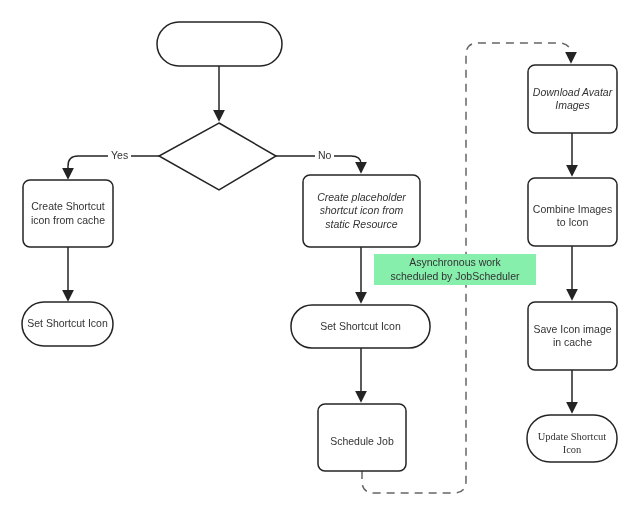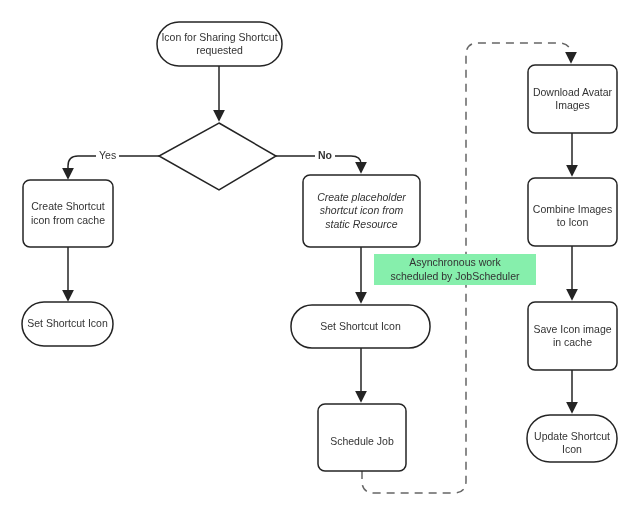--- a/index.html
+++ b/index.html
@@ -75,32 +75,31 @@
     <rect x="22" y="302" width="91" height="44" rx="22" ry="22" fill="#ffffff" stroke="#242424" stroke-width="1.5"></rect>
     <rect x="303" y="175" width="117" height="72" rx="7" ry="7" fill="#ffffff" stroke="#242424" stroke-width="1.5"></rect>
     <rect x="291" y="305" width="139" height="43" rx="21" ry="21" fill="#ffffff" stroke="#242424" stroke-width="1.5"></rect>
     <rect x="318" y="404" width="88" height="67" rx="7" ry="7" fill="#ffffff" stroke="#242424" stroke-width="1.5"></rect>
     <rect x="528" y="65" width="89" height="68" rx="7" ry="7" fill="#ffffff" stroke="#242424" stroke-width="1.5"></rect>
     <rect x="528" y="178" width="89" height="68" rx="7" ry="7" fill="#ffffff" stroke="#242424" stroke-width="1.5"></rect>
     <rect x="528" y="302" width="89" height="68" rx="7" ry="7" fill="#ffffff" stroke="#242424" stroke-width="1.5"></rect>
     <rect x="527" y="415" width="90" height="47" rx="23" ry="23" fill="#ffffff" stroke="#242424" stroke-width="1.5"></rect>
   </svg>
 
-  <div class="label" style="left:160px; top:22px; width:119px; height:44px;">Icon for Sharing Shortcut requested</div>
   <div class="label" style="left:25px; top:180px; width:86px; height:67px;border-radius:18px;">Create Shortcut icon from cache</div>
   <div class="label" style="left:22px; top:302px; width:91px; height:44px;">Set Shortcut Icon</div>
   <div class="label" style="left:308px; top:175px; width:107px; height:72px;font-style:italic;">Create placeholder shortcut icon from static Resource</div>
   <div class="label" style="left:291px; top:305px; width:139px; height:43px;">Set Shortcut Icon</div>
   <div class="label" style="left:318px; top:404px; width:88px; height:75px;">Schedule Job</div>
-  <div class="label" style="left:532px; top:65px; width:81px; height:68px;">Download Avatar Images</div>
+  <div class="label" style="left:532px; top:65px; width:81px; height:68px;font-style:italic;">Download Avatar Images</div>
   <div class="label" style="left:532px; top:178px; width:81px; height:76px;">Combine Images to Icon</div>
   <div class="label" style="left:532px; top:302px; width:81px; height:68px;">Save Icon image in cache</div>
-  <div class="label" style="left:530px; top:415px; width:84px; height:56px;">Update Shortcut Icon</div>
+  <div class="label" style="left:530px; top:415px; width:84px; height:56px;font-family:Liberation Serif, serif;">Update Shortcut Icon</div>
 
-  <div class="edge-label" style="left:96px; top:149px;">Yes</div>
-  <div class="edge-label" style="left:315px; top:149px;font-weight:bold;">No</div>
+  <div class="edge-label" style="left:108px; top:149px;">Yes</div>
+  <div class="edge-label" style="left:315px; top:149px;">No</div>
 
   <div class="annotation">
     <div>Asynchronous work</div>
     <div>scheduled by JobScheduler</div>
   </div>
 
 </div>
 
 </body></html>

